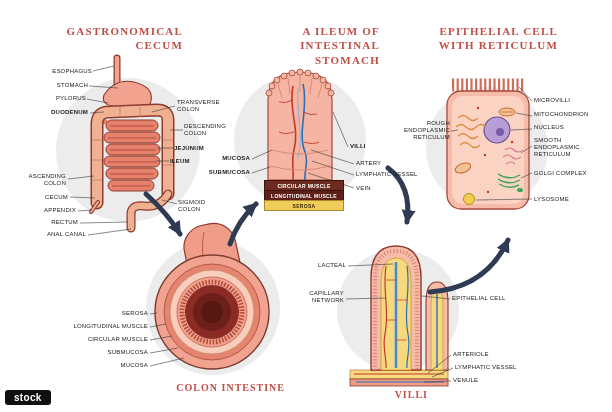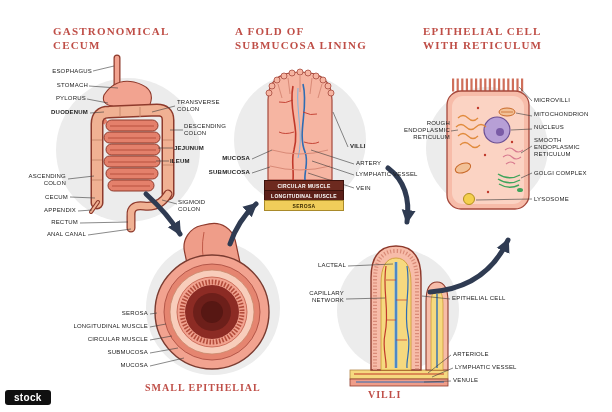--- a/index.html
+++ b/index.html
@@ -1,20 +1,20 @@
 <!DOCTYPE html>
 <html><head>
 <meta charset="utf-8">
 <style>
   html,body{margin:0;padding:0;background:#fff;}
   #canvas{position:relative;width:612px;height:412px;background:#ffffff;overflow:hidden;
           outline:1px solid #d9d9d9;font-family:"Liberation Sans",sans-serif;}
   #art{position:absolute;left:0;top:0;}
   .title{position:absolute;font-family:"Liberation Serif",serif;font-weight:bold;
-         color:#bf4e47;text-align:left;letter-spacing:1.2px;font-size:11px;line-height:1.3;}
+         color:#bf4e47;text-align:right;letter-spacing:1.2px;font-size:11px;line-height:1.3;}
   .title.small{font-size:10px;letter-spacing:1px;}
   .lbl{position:absolute;font-size:6px;line-height:1.2;letter-spacing:.2px;color:#1c1c1c;
        text-transform:uppercase;font-family:"Liberation Sans",sans-serif;}
   .r{text-align:right;}
   .b{font-weight:bold;}
   .nw{white-space:nowrap;}
   .bar{position:absolute;left:264px;width:78px;height:9px;display:flex;align-items:center;
        justify-content:center;font-size:5px;font-weight:bold;letter-spacing:.3px;color:#fff;
        border:0.5px solid #3c120c;}
   .bar.yellow{color:#3a2a00;background:#f0cd5a;border-color:#a98a2a;}
@@ -192,28 +192,28 @@
       <path d="M388,168 Q412,186 407,222" marker-end="url(#ah)"></path>
       <path d="M430,292 Q486,288 508,240" marker-end="url(#ah)"></path>
     </g>
   </svg>
 
   <div class="title" style="left:53px;top:24px;width:130px">
     <div>GASTRONOMICAL</div>
     <div>CECUM</div>
   </div>
   <div class="title" style="left:235px;top:24px;width:145px">
-    <div>A FOLD OF</div>
-    <div>SUBMUCOSA LINING</div>
+    <div>A ILEUM OF</div>
+    <div>INTESTINAL STOMACH</div>
   </div>
   <div class="title" style="left:423px;top:24px;width:135px">
     <div>EPITHELIAL CELL</div>
     <div>WITH RETICULUM</div>
   </div>
-  <div class="title small" style="left:145px;top:381px;width:140px">SMALL EPITHELIAL</div>
+  <div class="title small" style="left:145px;top:381px;width:140px">COLON INTESTINE</div>
   <div class="title small" style="left:368px;top:388px;width:60px">VILLI</div>
 
   <div class="lbl r" style="left:40px;top:68px;width:52px">ESOPHAGUS</div>
   <div class="lbl r" style="left:36px;top:82px;width:52px">STOMACH</div>
   <div class="lbl r" style="left:34px;top:95px;width:52px">PYLORUS</div>
   <div class="lbl r b" style="left:26px;top:109px;width:62px">DUODENUM</div>
   <div class="lbl" style="left:177px;top:99px;width:44px">TRANSVERSE COLON</div>
   <div class="lbl" style="left:184px;top:123px;width:46px">DESCENDING COLON</div>
   <div class="lbl b" style="left:174px;top:145px;width:44px">JEJUNUM</div>
   <div class="lbl b" style="left:170px;top:158px;width:36px">ILEUM</div>

